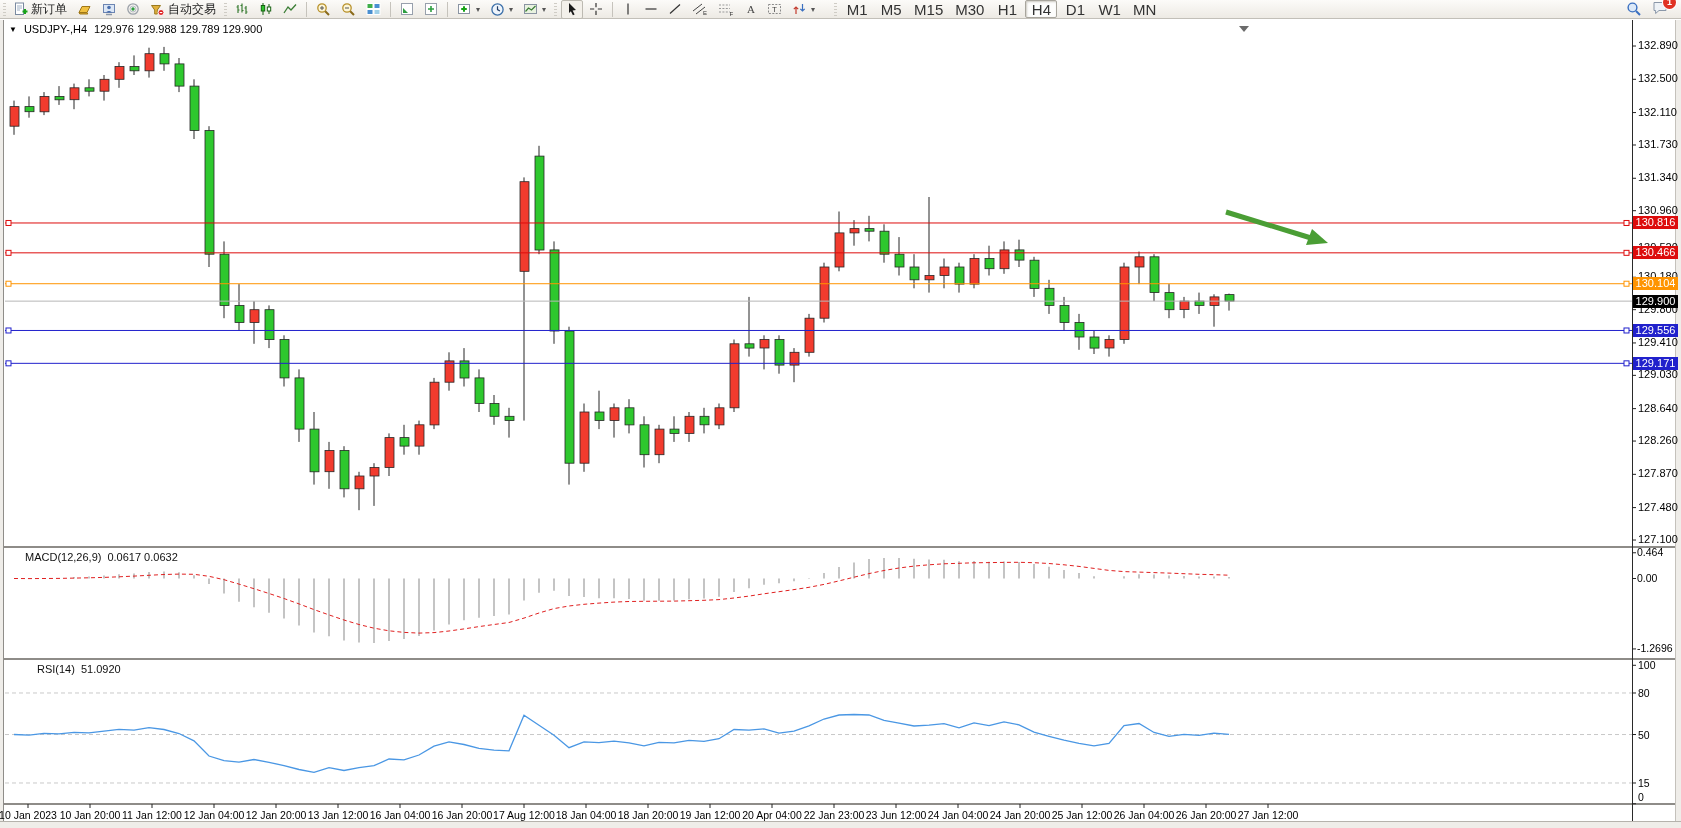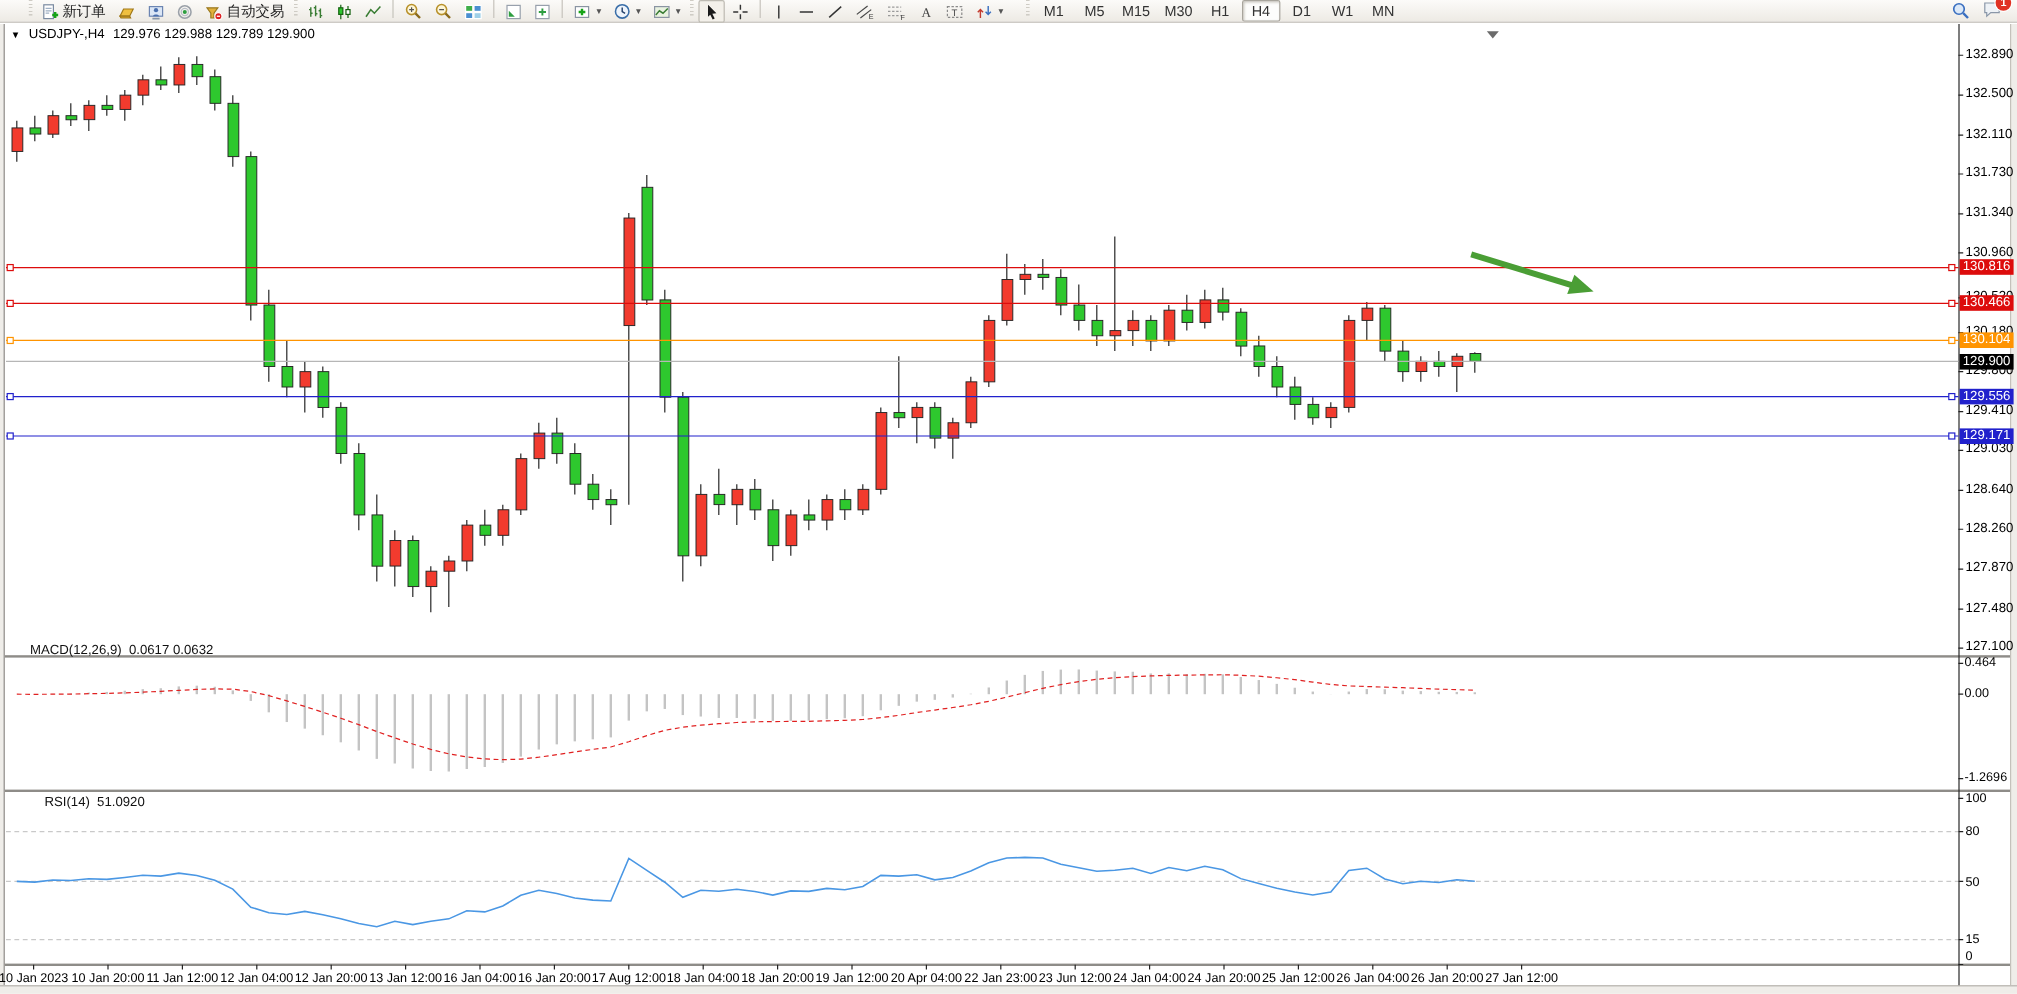--- a/index.html
+++ b/index.html
@@ -1,24 +1,24 @@
 <!DOCTYPE html>
 <html><head>
 <meta charset="utf-8">
 <style>
 html,body{margin:0;padding:0;background:#e8e6e1;}
 #app{position:relative;width:1681px;height:828px;background:#fff;font-family:"Liberation Sans",sans-serif;overflow:hidden;}
 
-#toolbar{position:absolute;left:0;top:0;width:1681px;height:19px;background:linear-gradient(#fcfbf9,#edeae4);border-bottom:1px solid #c2bfb8;display:flex;align-items:flex-start;font-size:12px;color:#222;box-sizing:border-box;padding-left:21px;}
+#toolbar{position:absolute;left:0;top:0;width:1681px;height:19px;background:linear-gradient(#fcfbf9,#edeae4);border-bottom:1px solid #c2bfb8;display:flex;align-items:center;font-size:12px;color:#222;box-sizing:border-box;}
 .grp{display:flex;align-items:center;}
 .tb-btn{height:17px;display:flex;align-items:center;gap:3px;padding:0 3px;margin:0 1px;border:1px solid transparent;border-radius:2px;white-space:nowrap;}
 .tb-sep{width:1px;height:15px;background:#c6c3bc;margin:0 4px;}
 .tb-grip{width:3px;height:13px;margin:0 3px;background:repeating-linear-gradient(#cfccc5 0 1px,transparent 1px 3px);}
 .chev{font-size:8px;color:#555;margin-left:1px;}
-.tf-btn{height:16px;min-width:22px;padding:0 4px;display:flex;align-items:center;justify-content:center;font-size:12px;color:#333;border:1px solid transparent;border-radius:2px;margin:0 1px;}
+.tf-btn{height:16px;min-width:22px;padding:0 4px;display:flex;align-items:center;justify-content:center;font-size:15px;color:#333;border:1px solid transparent;border-radius:2px;margin:0 1px;}
 .tf-btn.active{background:#fdfdfc;border-color:#a8a59d;box-shadow:inset 1px 1px 2px #ccc9c2;}
 .right-icons{margin-left:auto;display:flex;align-items:center;gap:10px;margin-right:12px;}
 .badge-wrap{position:relative;}
 .badge{position:absolute;top:-4px;right:-7px;width:13px;height:13px;border-radius:7px;background:#e03224;color:#fff;font-size:9px;line-height:13px;text-align:center;font-weight:bold;box-shadow:0 0 0 1px #fff;}
 
 #left-strip{position:absolute;left:0;top:20px;width:4px;height:801px;background:#efede9;border-right:1px solid #8f8d89;box-sizing:border-box;}
 #right-strip{position:absolute;left:1675px;top:20px;width:6px;height:801px;background:#efede9;border-left:1px solid #c4c1bb;box-sizing:border-box;}
 #bottom-strip{position:absolute;left:0;top:821px;width:1681px;height:7px;background:#efede9;border-top:1px solid #b5b2ac;box-sizing:border-box;}
 .splitter{position:absolute;left:4px;width:1671px;height:2px;background:#8e8c88;}
 #axis-line{position:absolute;left:1632px;top:20px;width:1px;height:801px;background:#2a2a2a;}
@@ -616,21 +616,21 @@
       <div style="position: absolute; left: 1633px; top: 323.981px; width: 45px; height: 13px; line-height: 13px; background: rgb(33, 33, 204); color: rgb(255, 255, 255); font-size: 11px; text-align: center; font-family: &quot;Liberation Sans&quot;, sans-serif;">129.556</div>
       <div style="position: absolute; left: 1633px; top: 356.829px; width: 45px; height: 13px; line-height: 13px; background: rgb(33, 33, 204); color: rgb(255, 255, 255); font-size: 11px; text-align: center; font-family: &quot;Liberation Sans&quot;, sans-serif;">129.171</div>
       <div style="position: absolute; left: 1633px; top: 294.631px; width: 45px; height: 13px; line-height: 13px; background: rgb(0, 0, 0); color: rgb(255, 255, 255); font-size: 11px; text-align: center; font-family: &quot;Liberation Sans&quot;, sans-serif;">129.900</div>
     </div>
 
   <div id="chart-title">
     <span style="font-size:8px;">▼</span>
     <span>USDJPY-,H4</span>
     <span>129.976 129.988 129.789 129.900</span>
   </div>
-  <div class="ind-label" style="left:13px;top:536px;padding-left:12px;">
+  <div class="ind-label" style="left:13px;top:551px;padding-left:12px;">
     <span>MACD(12,26,9)</span>
     <span>0.0617 0.0632</span>
   </div>
   <div class="ind-label" style="left:13px;top:663px;padding-left:24px;">
     <span>RSI(14)</span>
     <span>51.0920</span>
   </div>
   <div id="autoscroll"></div>
 </div>
 

